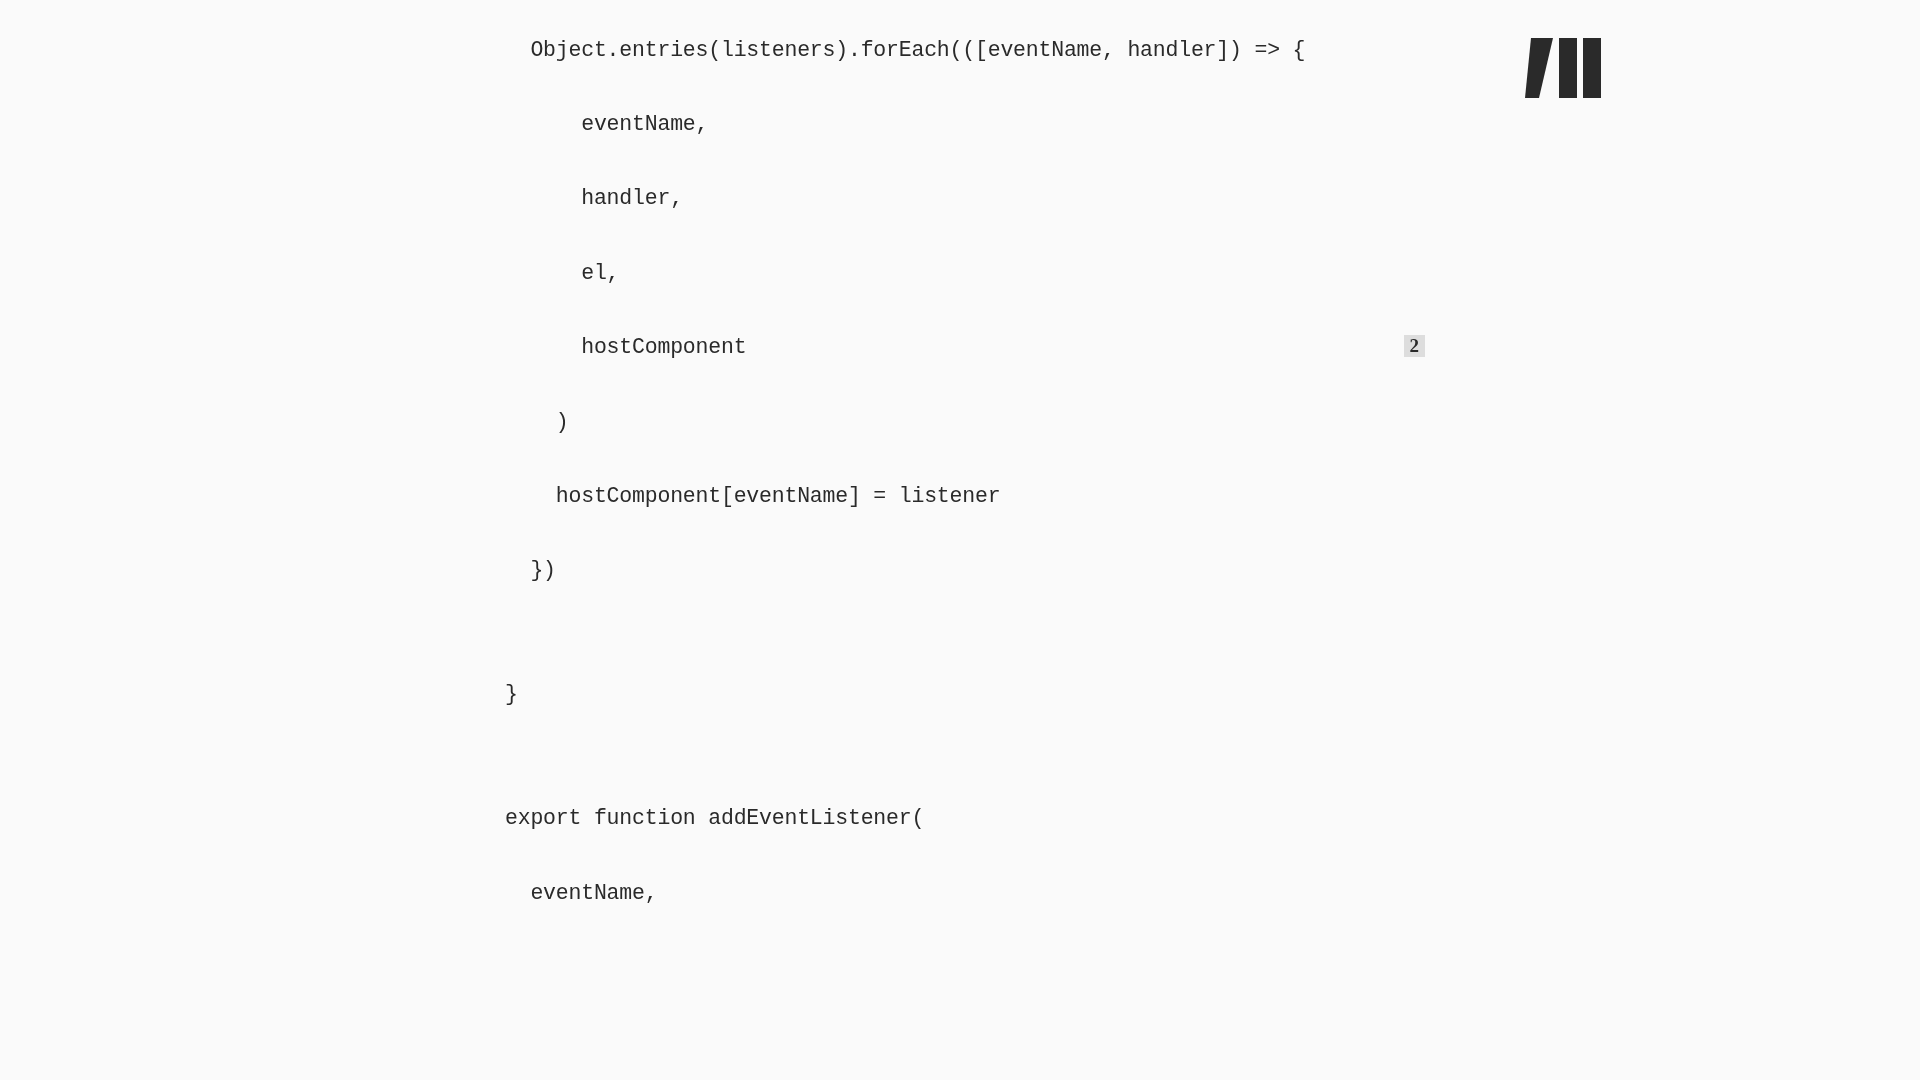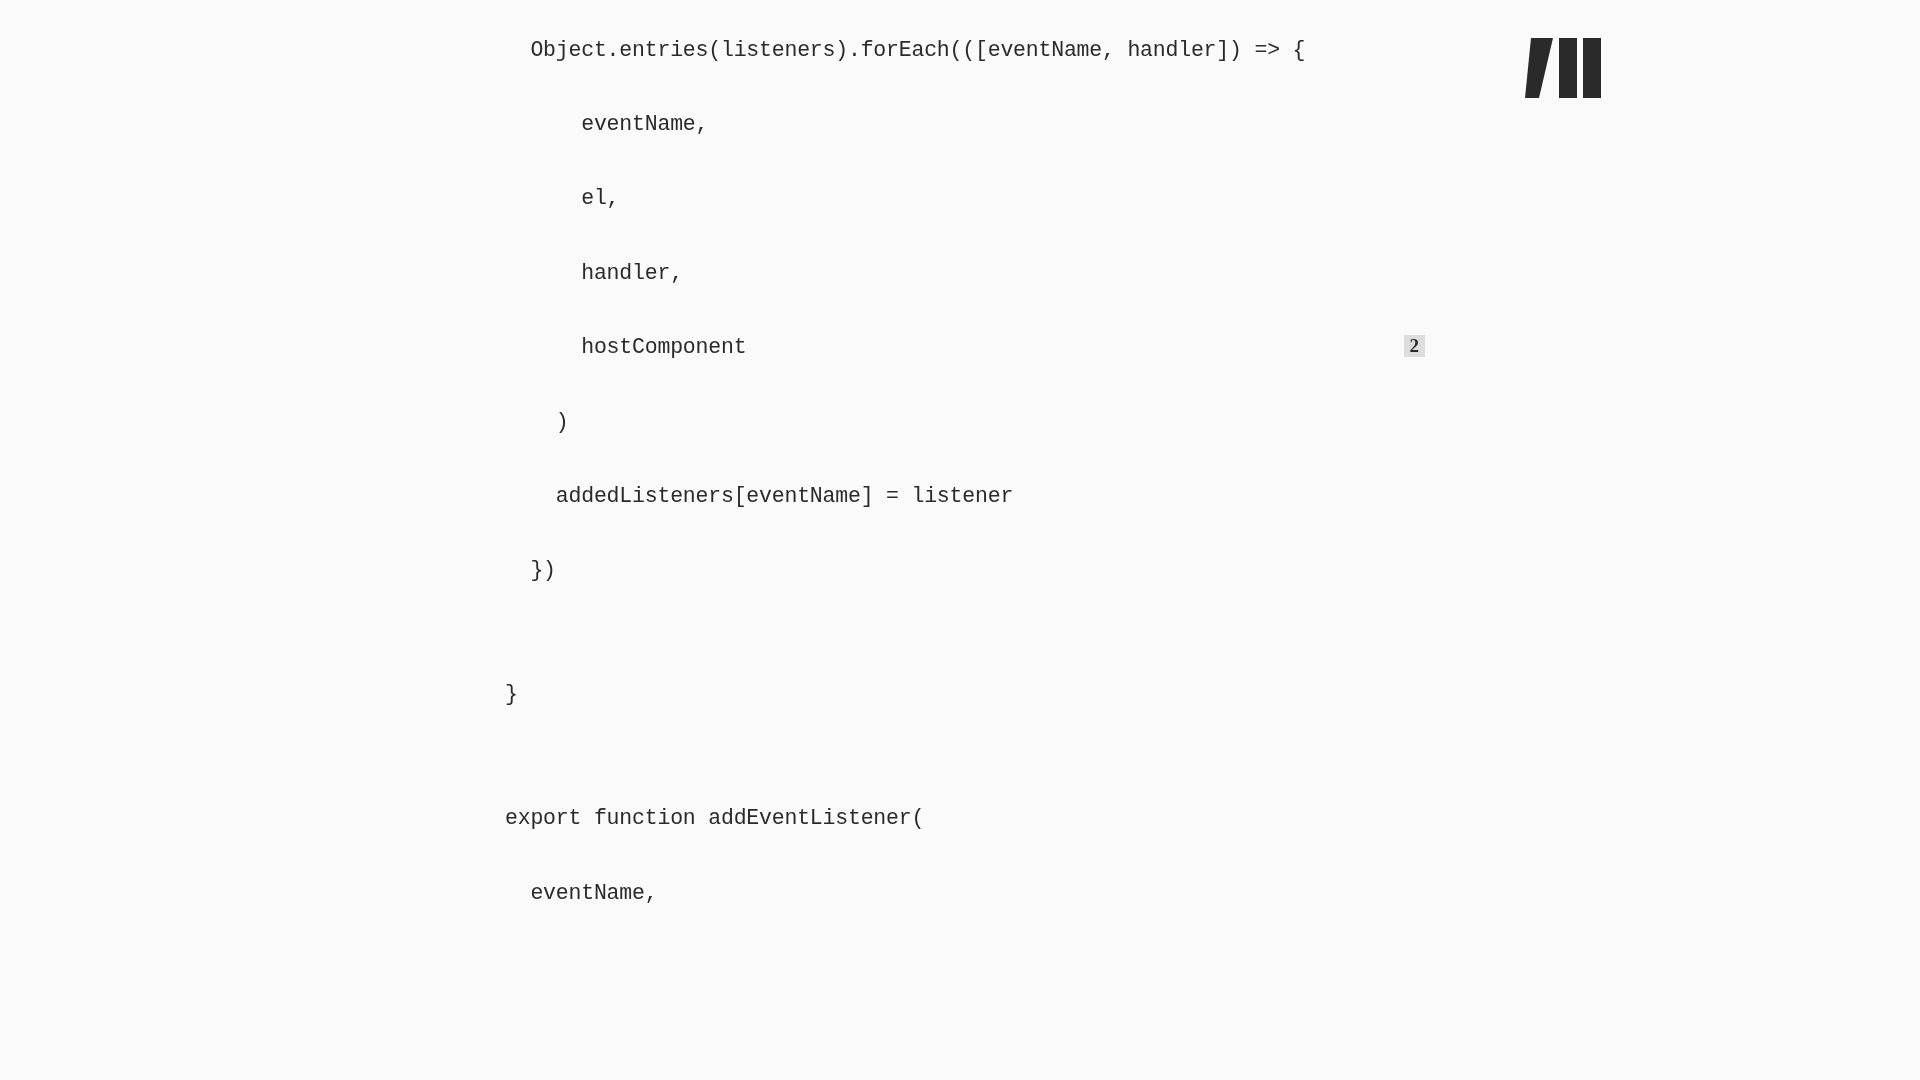--- a/index.html
+++ b/index.html
@@ -20,25 +20,25 @@
       <polygon points="6,0 28,0 14,60 0,60" fill="#2a2a2a"></polygon>
       <rect x="34" y="0" width="18" height="60" fill="#2a2a2a"></rect>
       <rect x="58" y="0" width="18" height="60" fill="#2a2a2a"></rect>
     </svg>
   </div>
 
   <div class="content">
     <div class="code-block">
       <span class="code-line">  Object.entries(listeners).forEach(([eventName, handler]) =&gt; {</span>
       <span class="code-line">      eventName,</span>
+      <span class="code-line">      handler,</span>
       <span class="code-line">      el,</span>
-      <span class="code-line">      handler,</span>
       <span class="code-line"><span>      hostComponent</span><span class="annot-num">2</span></span>
       <span class="code-line">    )</span>
-      <span class="code-line">    addedListeners[eventName] = listener</span>
+      <span class="code-line">    hostComponent[eventName] = listener</span>
       <span class="code-line">  })</span>
       <span class="code-line"></span>
       <span class="code-line">}</span>
       <span class="code-line"></span>
       <span class="code-line">export function addEventListener(</span>
       <span class="code-line">  eventName,</span>
       
       
       
       

